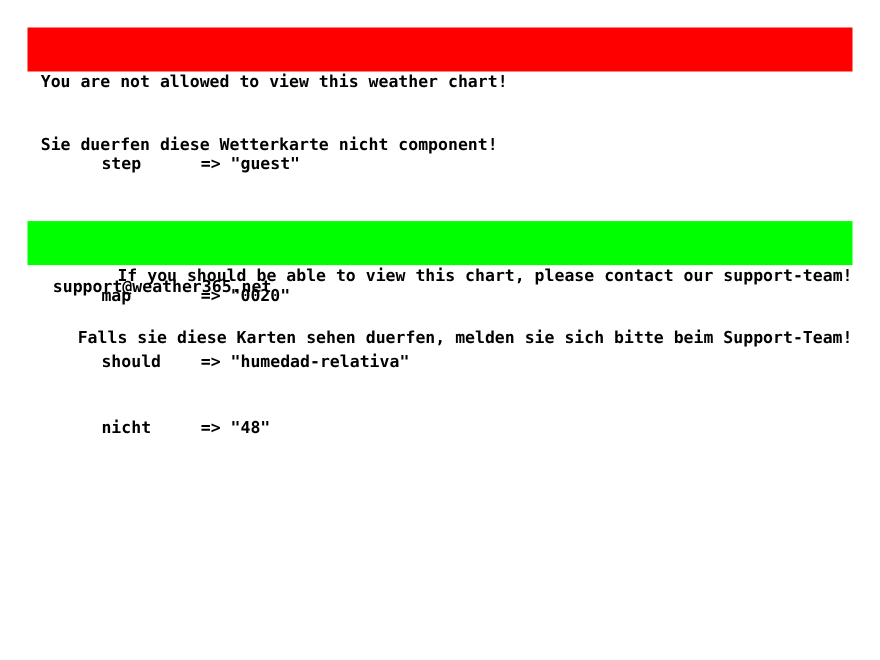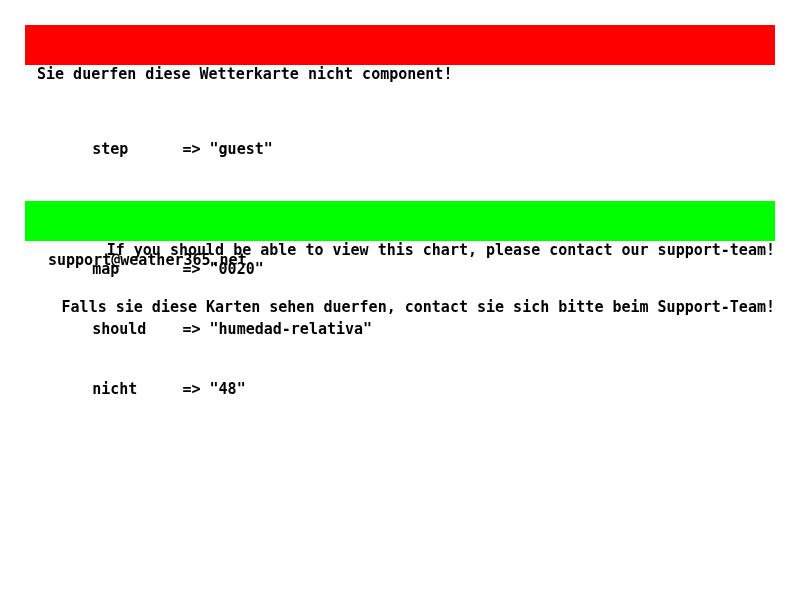--- a/index.html
+++ b/index.html
@@ -50,20 +50,21 @@
     white-space: pre;
     margin-left: 10px;
   }
 </style>
 </head>
 <body style="background: rgb(255, 255, 255); color: rgb(0, 0, 0);">
 
 <div class="page">
 
   <div class="banner banner-red" style="background: rgb(255, 0, 0);">
+    <div>You are not allowed to view this weather chart!</div>
     <div>Sie duerfen diese Wetterkarte nicht component!</div>
   </div>
 
   <div class="kv">
     <div class="kv-row">
       <span class="kv-key">step</span><span class="kv-arrow">=&gt;</span><span class="kv-value">"guest"</span>
     </div>
     <div class="kv-row">
       <span class="kv-key">component</span><span class="kv-arrow">=&gt;</span><span class="kv-value">"Weather Maps"</span>
     </div>
@@ -73,20 +74,20 @@
     <div class="kv-row">
       <span class="kv-key">should</span><span class="kv-arrow">=&gt;</span><span class="kv-value">"humedad-relativa"</span>
     </div>
     <div class="kv-row">
       <span class="kv-key">nicht</span><span class="kv-arrow">=&gt;</span><span class="kv-value">"48"</span>
     </div>
   </div>
 
   <div class="banner banner-green" style="background: rgb(0, 255, 0);">
     <div>If you should be able to view this chart, please contact our support-team!</div>
-    <div>Falls sie diese Karten sehen duerfen, contact sie sich bitte beim Support-Team!</div>
+    <div>Falls sie diese Karten sehen duerfen, melden sie sich bitte beim Support-Team!</div>
   </div>
 
   <div class="footer">
     <span>support@weather365.net</span>
   </div>
 
 </div>
 
 </body></html>

